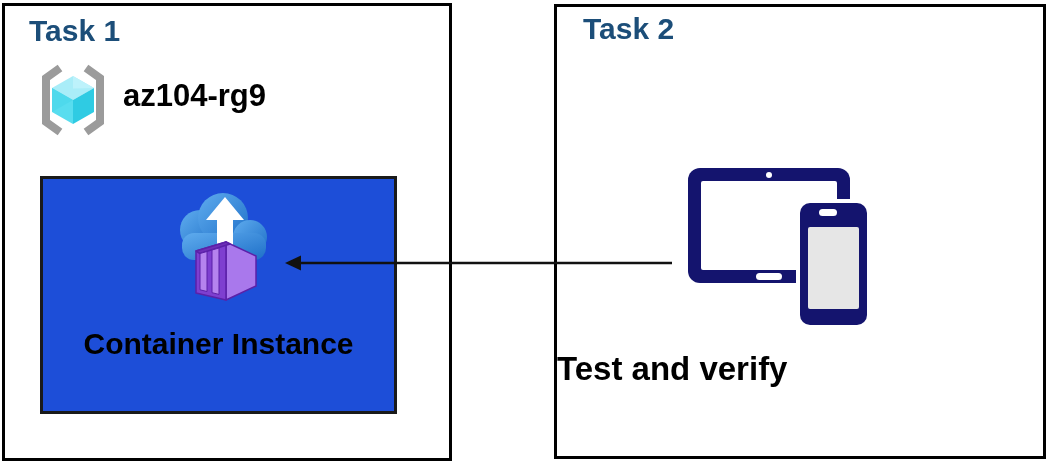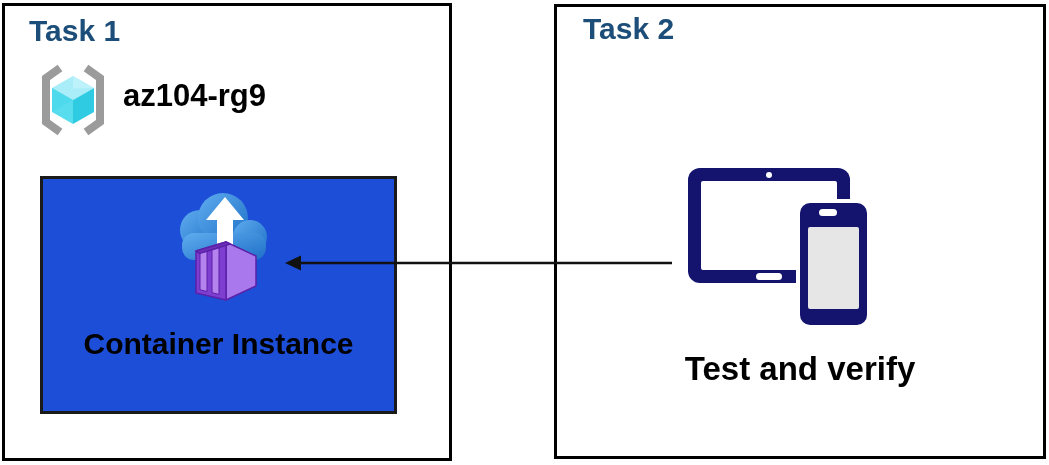--- a/index.html
+++ b/index.html
@@ -50,21 +50,21 @@
     position:absolute;left:112px;top:35px;width:67px;height:122px;background:#14146E;
     border-radius:10px;box-shadow:0 0 0 4px #fff;
   }
   .phone-screen{
     position:absolute;left:8px;right:8px;top:24px;bottom:16px;background:#E6E6E6;border-radius:2px;
   }
   .phone-speaker{
     position:absolute;left:19px;top:6px;width:18px;height:7px;border-radius:4px;background:#fff;
   }
   .task2-caption{
-    position:absolute;left:0;right:0;top:343px;text-align:center;
+    position:absolute;left:0;right:0;top:343px;text-align:left;
     font-size:33px;font-weight:700;color:#000;white-space:nowrap;
   }
   #connector{position:absolute;left:282px;top:249px;z-index:5;}
 </style>
 </head>
 <body>
 
 <div id="stage">
 
   <div class="task-box" id="task1-box">

